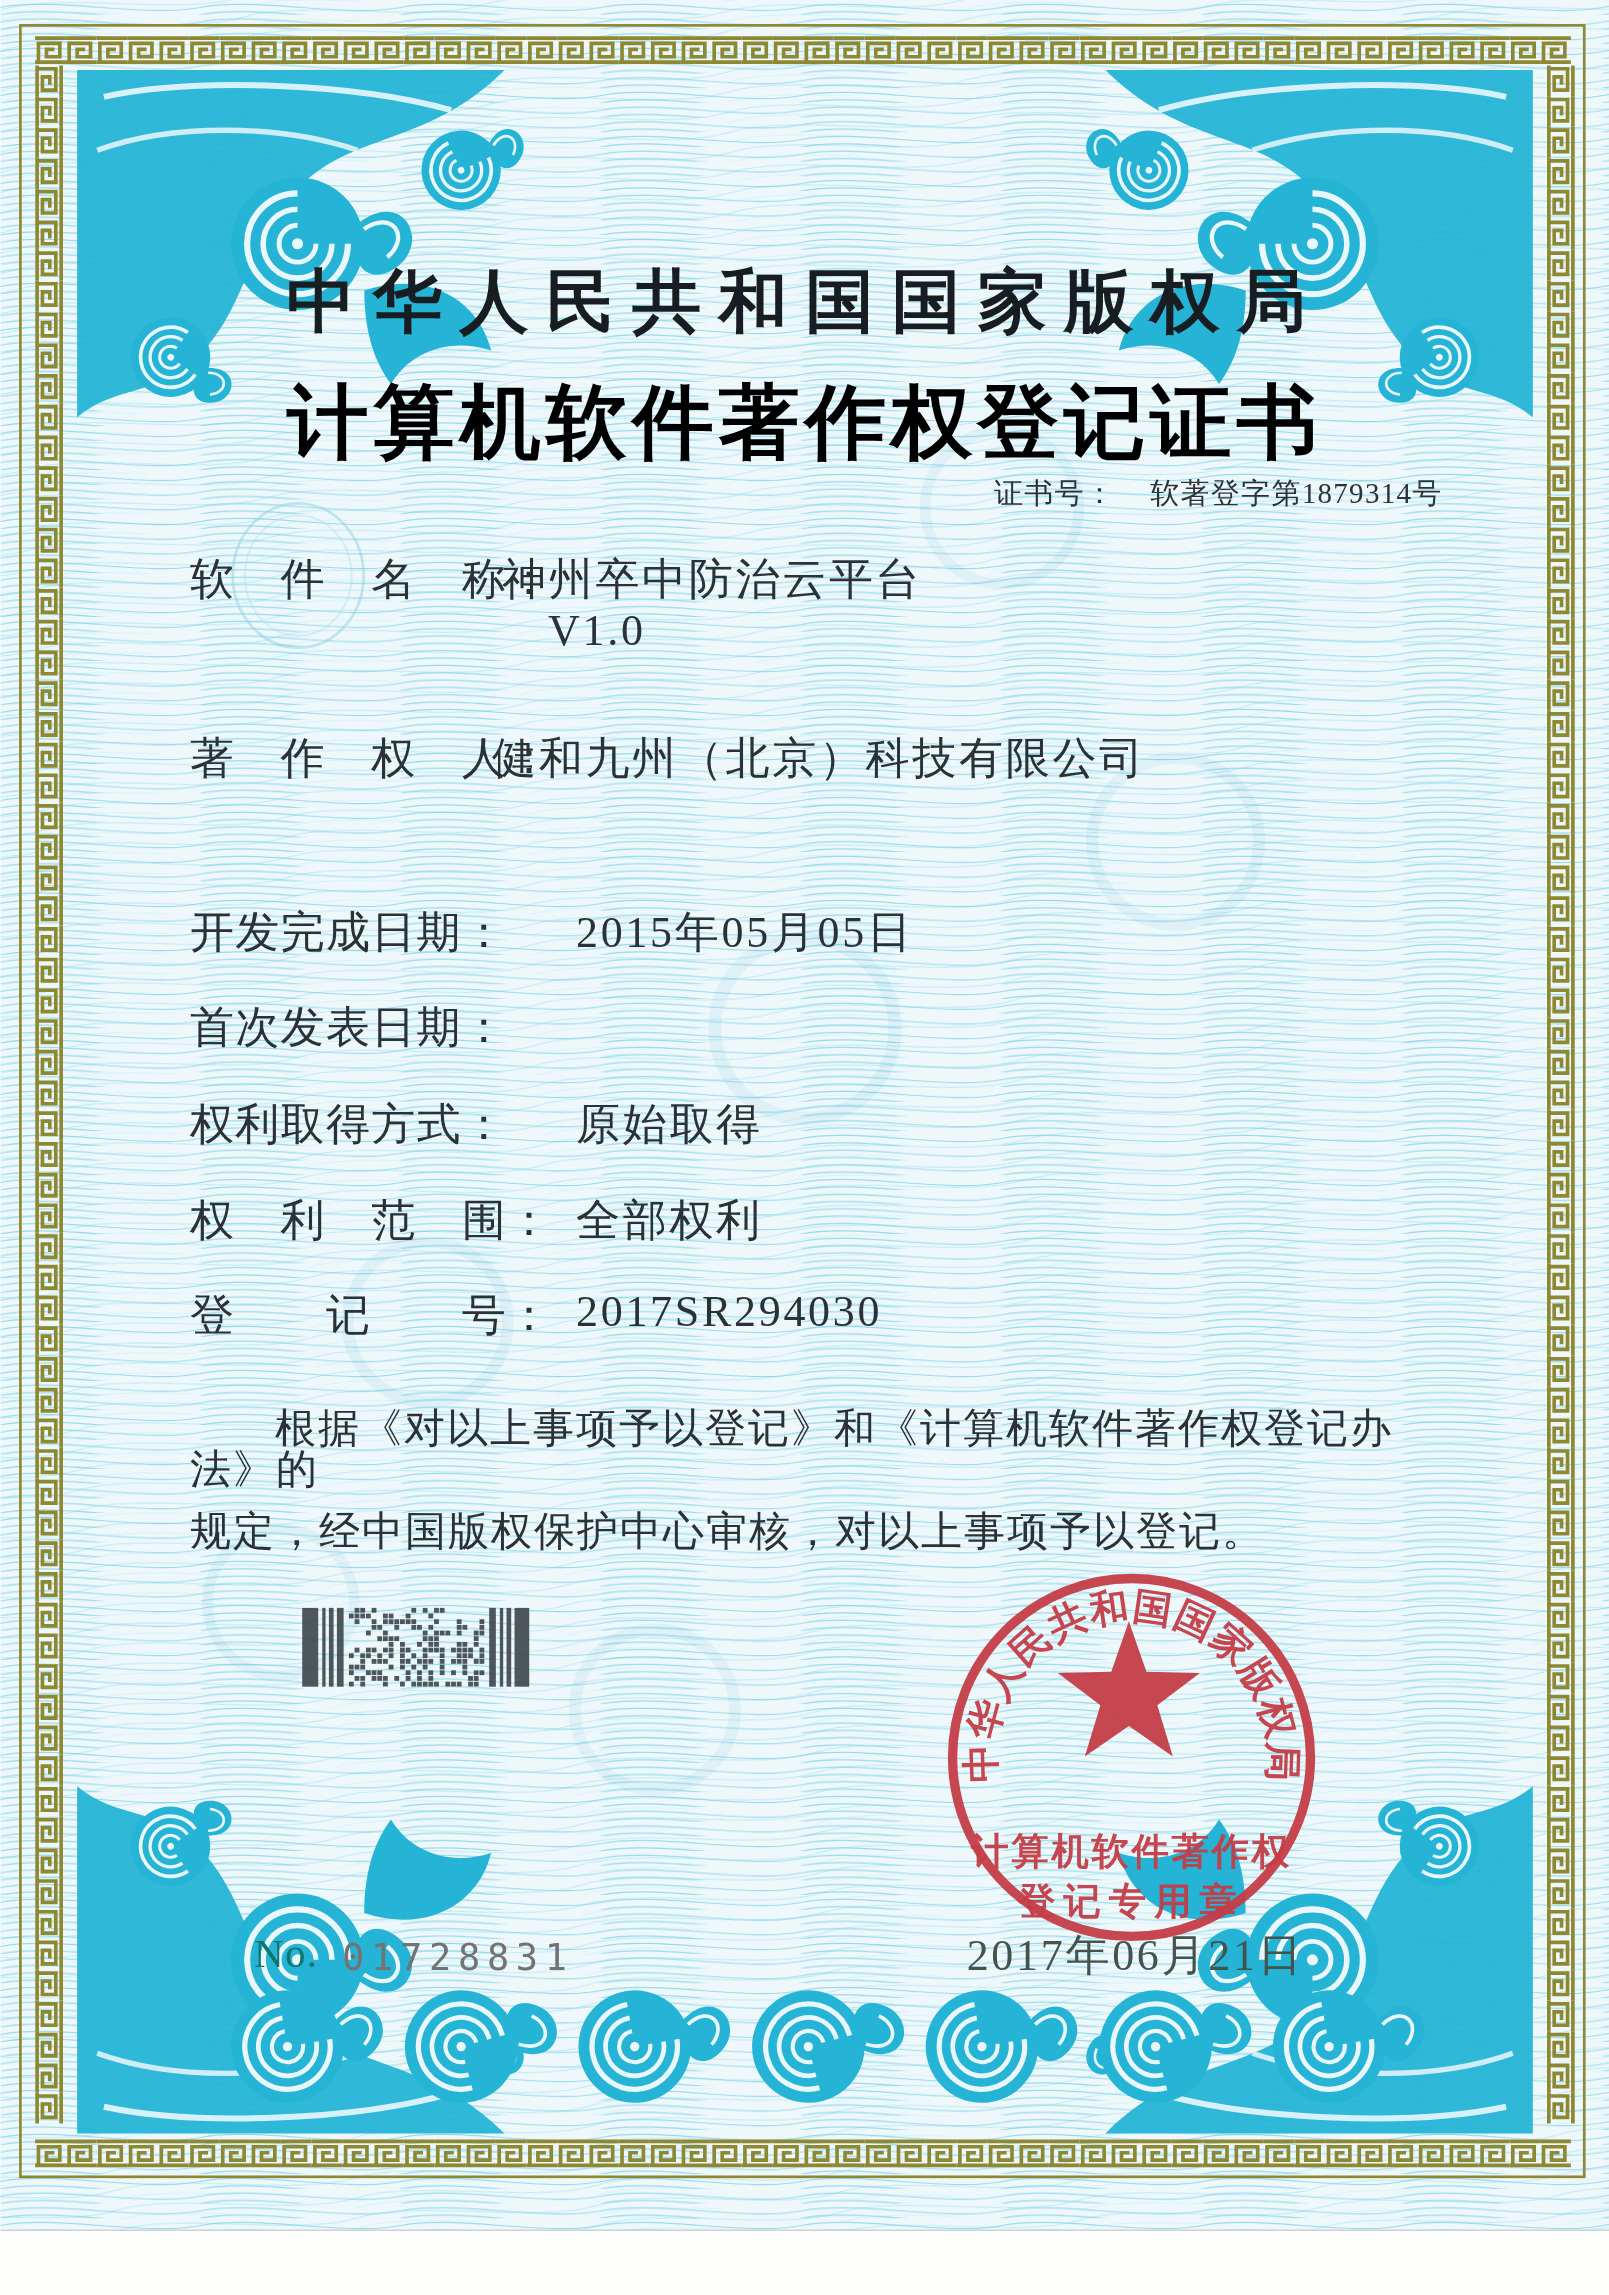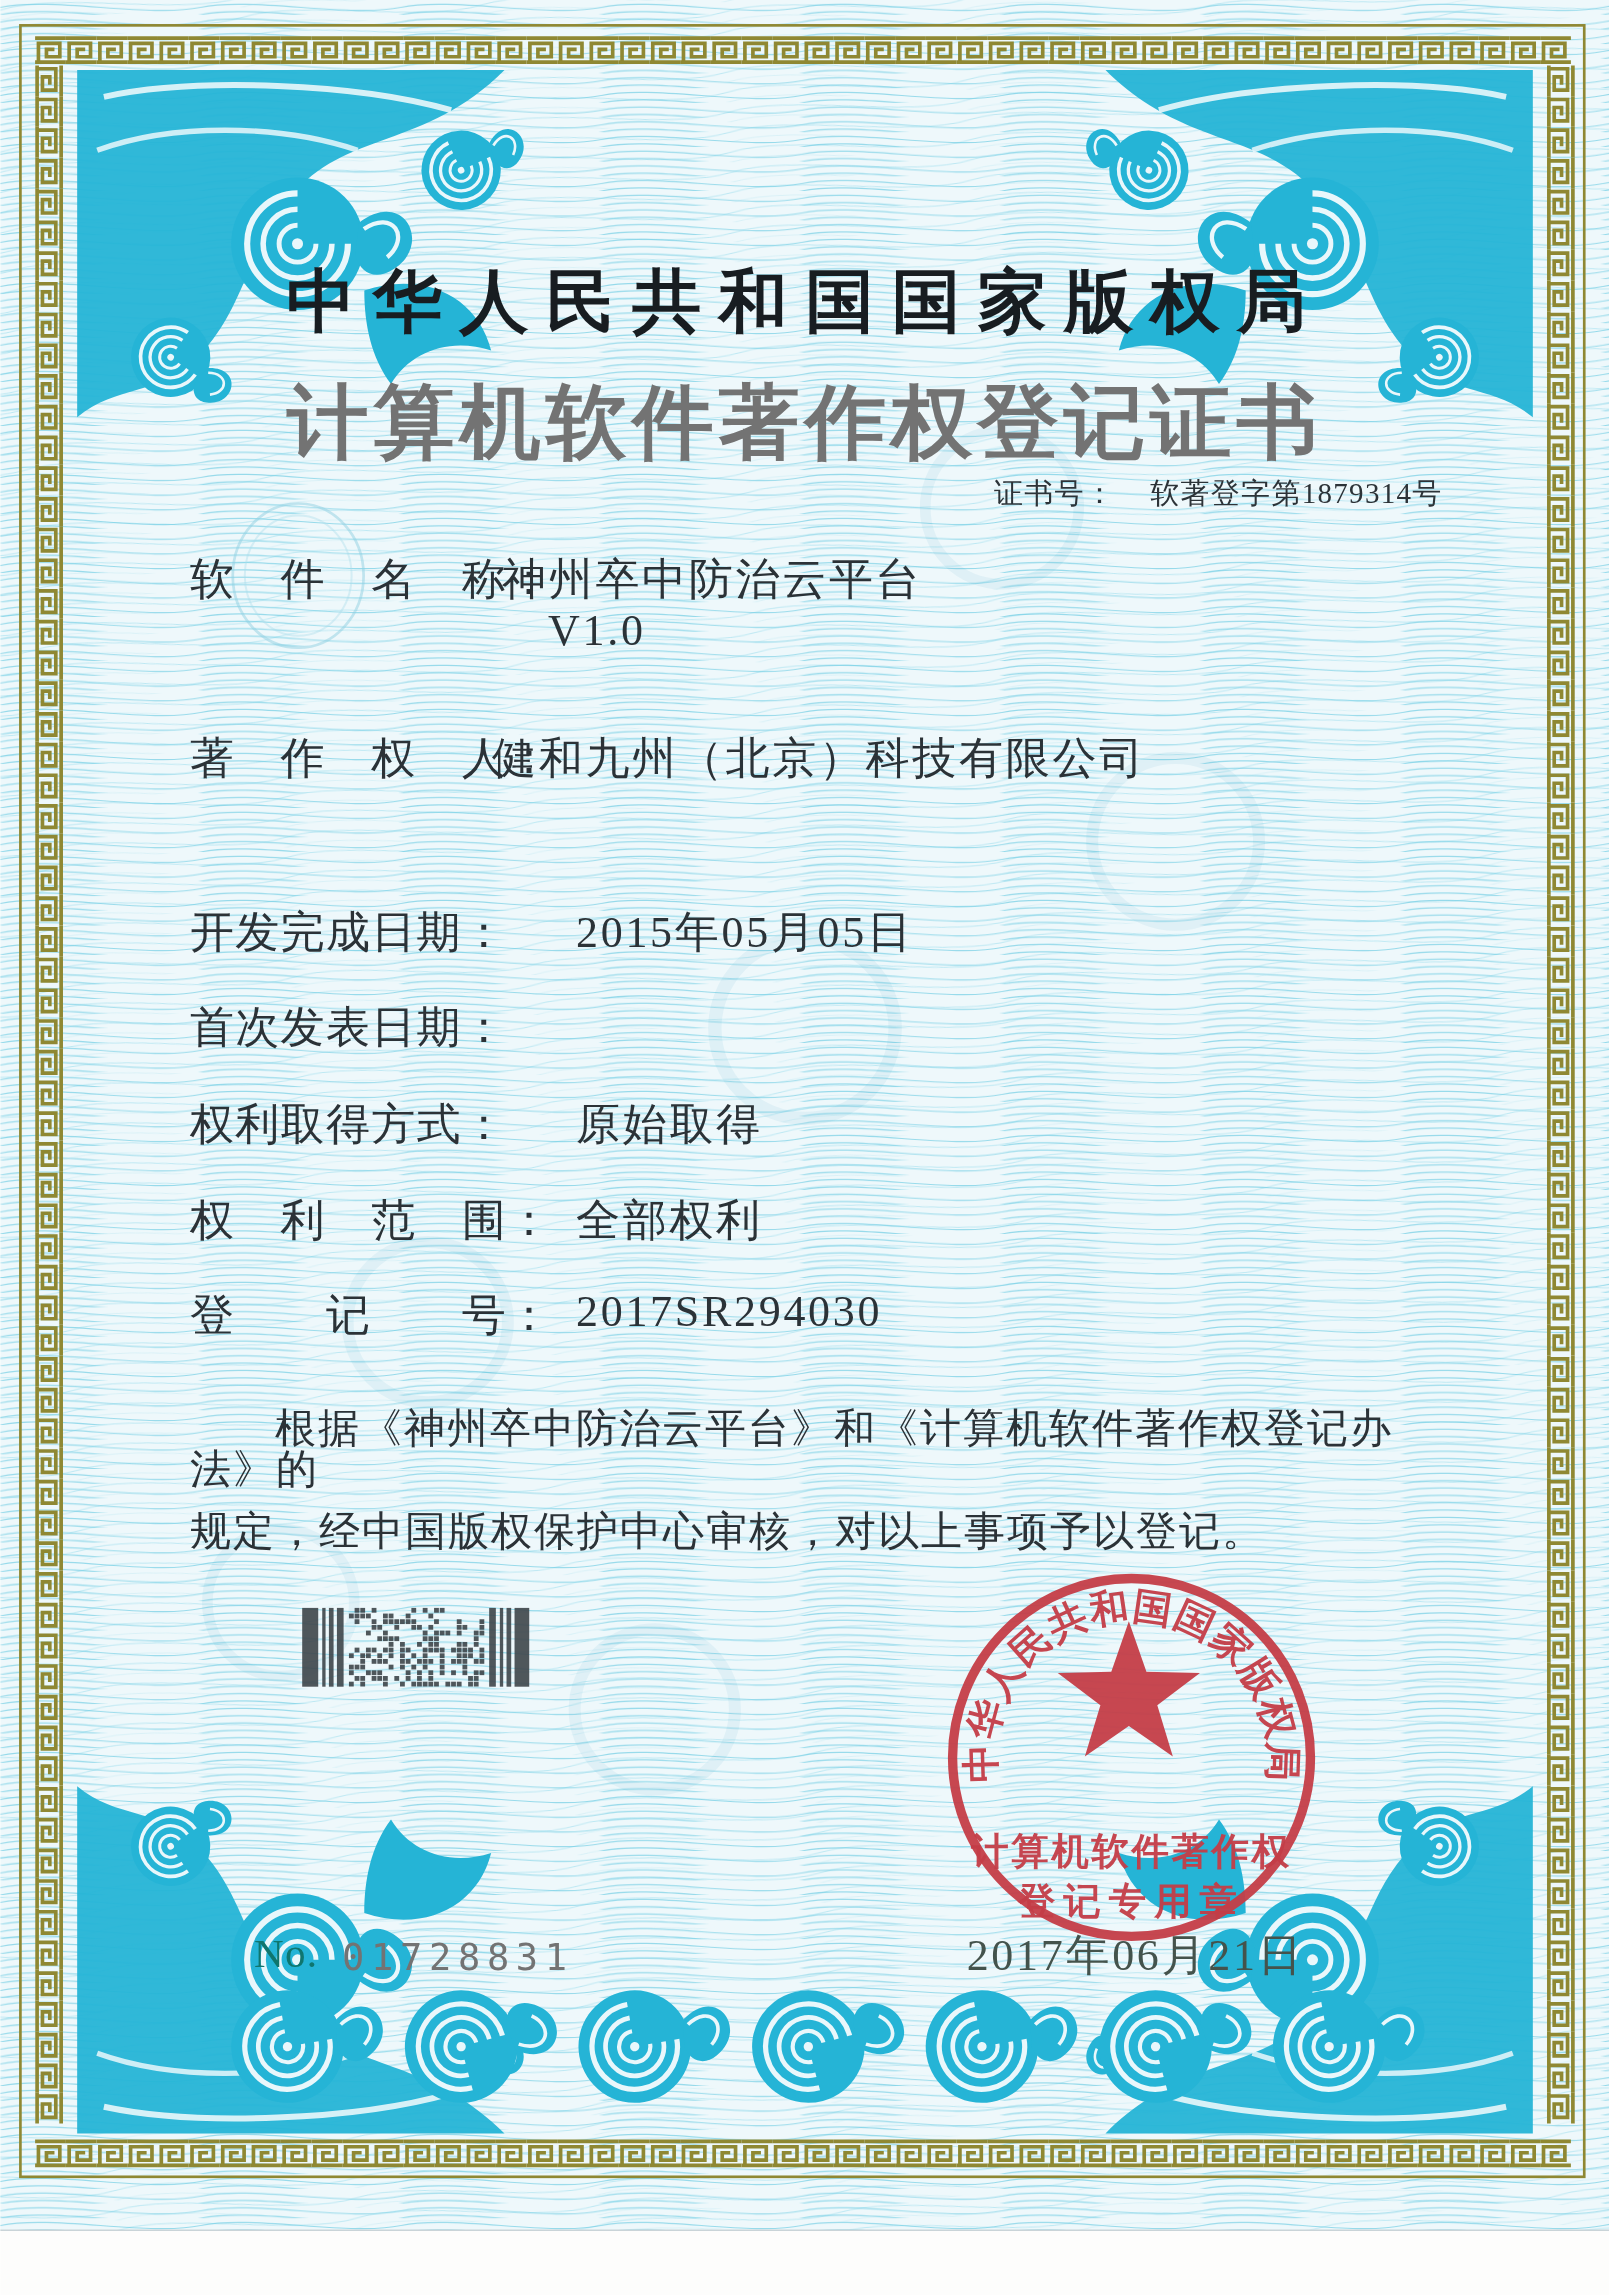--- a/index.html
+++ b/index.html
@@ -3,21 +3,21 @@
 <meta charset="utf-8">
 <style>
   html,body{margin:0;padding:0;background:#ffffff;}
   .page{position:relative;width:1610px;height:2295px;overflow:hidden;background:#ffffff;
         font-family:"Liberation Serif","DejaVu Serif",serif;}
   .bg-svg{position:absolute;left:0;top:0;width:1610px;height:2295px;}
   .abs{position:absolute;}
   .t-authority{left:0;right:0;top:256px;text-align:center;font-size:69px;font-weight:700;
                letter-spacing:17.4px;color:#181d21;white-space:nowrap;}
   .t-subtitle{left:0;right:0;top:369px;text-align:center;font-size:81px;font-weight:700;
-              letter-spacing:5.3px;color:#737373;white-space:nowrap;}
+              letter-spacing:5.3px;color:#000000;white-space:nowrap;}
   .t-certno{left:994px;top:474px;font-size:29px;color:#2c3338;letter-spacing:1.3px;white-space:nowrap;}
   .t-certno .gap{display:inline-block;width:35px;}
   .row-label{left:190px;font-size:44px;color:#2b3237;letter-spacing:1.3px;white-space:nowrap;}
   .row-value{font-size:44px;color:#2b3237;letter-spacing:2.7px;white-space:nowrap;}
   .para{left:190px;width:1249px;font-size:41px;color:#2b3237;letter-spacing:2px;line-height:1.0;}
   .seal-date{left:915px;top:1926px;width:441px;text-align:center;font-size:44px;color:#44534c;
              letter-spacing:2.7px;white-space:nowrap;}
   .no-label{left:254px;top:1929px;font-size:41px;color:#0f766e;letter-spacing:1.3px;}
   .no-serial{left:342px;top:1936px;font-size:37px;color:#737373;letter-spacing:6.7px;
              font-family:"DejaVu Sans Mono",monospace;font-weight:400;}
@@ -537,20 +537,20 @@
 
   <div class="abs row-label" style="top:1095px">权利取得方式：</div>
   <div class="abs row-value" style="left:576px;top:1095px">原始取得</div>
 
   <div class="abs row-label" style="top:1191px">权　利　范　围：</div>
   <div class="abs row-value" style="left:576px;top:1191px">全部权利</div>
 
   <div class="abs row-label" style="top:1286px">登　　记　　号：</div>
   <div class="abs row-value" style="left:576px;top:1286px">2017SR294030</div>
 
-  <div class="abs para" style="top:1408px;text-indent:85px">根据《神州卒中防治云平台》和《计算机软件著作权登记办法》的</div>
+  <div class="abs para" style="top:1408px;text-indent:85px">根据《对以上事项予以登记》和《计算机软件著作权登记办法》的</div>
   <div class="abs para" style="top:1511px">规定，经中国版权保护中心审核，对以上事项予以登记。</div>
 
   <div class="abs seal-date">2017年06月21日</div>
   <div class="abs no-label">No.</div>
   <div class="abs no-serial">01728831</div>
 </div>
 
 
 </body></html>

